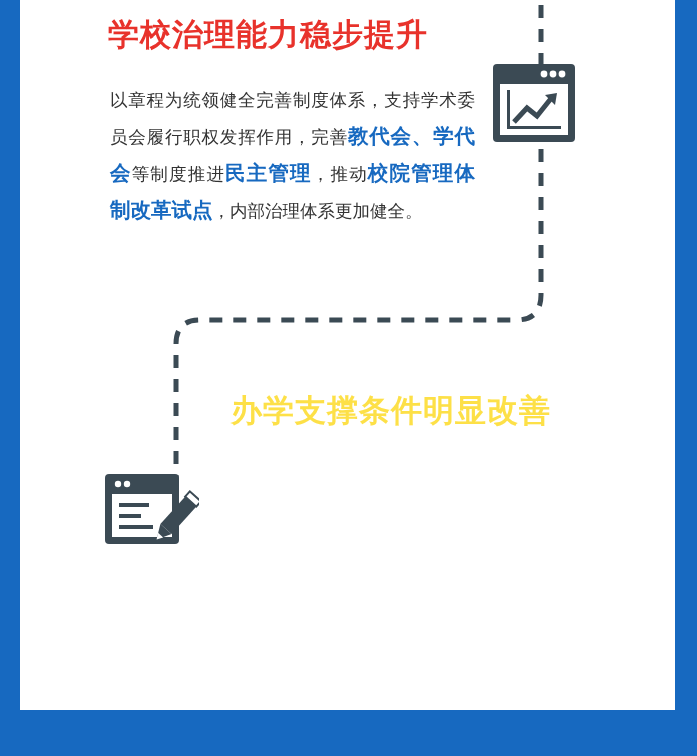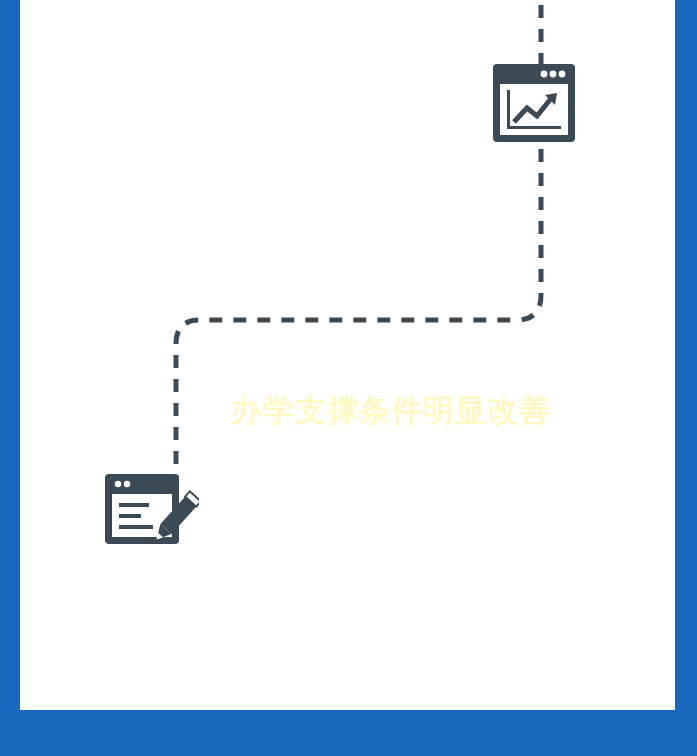--- a/index.html
+++ b/index.html
@@ -81,21 +81,21 @@
     width: 86px;
     height: 82px;
   }
   
   .sec2-title {
     position: absolute;
     left: 231px;
     top: 390px;
     font-size: 31px;
     font-weight: bold;
-    color: #fef9c3;
+    color: #fde047;
     letter-spacing: 1px;
     white-space: nowrap;
   }
   .sec2-body {
     position: absolute;
     left: 213px;
     top: 450px;
     width: 382px;
     font-size: 17.5px;
     line-height: 38px;
@@ -119,21 +119,25 @@
 </head>
 <body>
 
 <div class="page">
   <div class="panel"></div>
 
   <svg class="dashed-path" viewBox="0 0 697 756">
     <path d="M541 5 L541 295 Q541 320 516 320 L200 320 Q176 320 176 344 L176 520" fill="none" stroke="#3b4a54" stroke-width="5" stroke-dasharray="13 11" stroke-linecap="butt"></path>
   </svg>
 
+  <div class="sec1-title">学校治理能力稳步提升</div>
 
+  <div class="sec1-body">
+    <span>以章程为统领健全完善制度体系，支持学术委员会履行职权发挥作用，完善</span><span class="hl">教代会、学代会</span><span>等制度推进</span><span class="hl">民主管理</span><span>，推动</span><span class="hl">校院管理体制改革试点</span><span>，内部治理体系更加健全。</span>
+  </div>
 
   <svg class="chart-icon" viewBox="0 0 86 82">
     <rect x="2" y="2" width="82" height="78" rx="4" fill="#3b4a54"></rect>
     <rect x="9" y="22" width="68" height="51" fill="#ffffff"></rect>
     <circle cx="62" cy="12" r="3.4" fill="#ffffff"></circle>
     <circle cx="71" cy="12" r="3.4" fill="#ffffff"></circle>
     <circle cx="53" cy="12" r="3.4" fill="#ffffff"></circle>
     <rect x="16" y="28" width="3" height="39" fill="#3b4a54"></rect>
     <rect x="16" y="64" width="54" height="3" fill="#3b4a54"></rect>
     <path d="M23 60 L36 46 L46 54 L62 34" fill="none" stroke="#3b4a54" stroke-width="5" stroke-linejoin="miter"></path>

